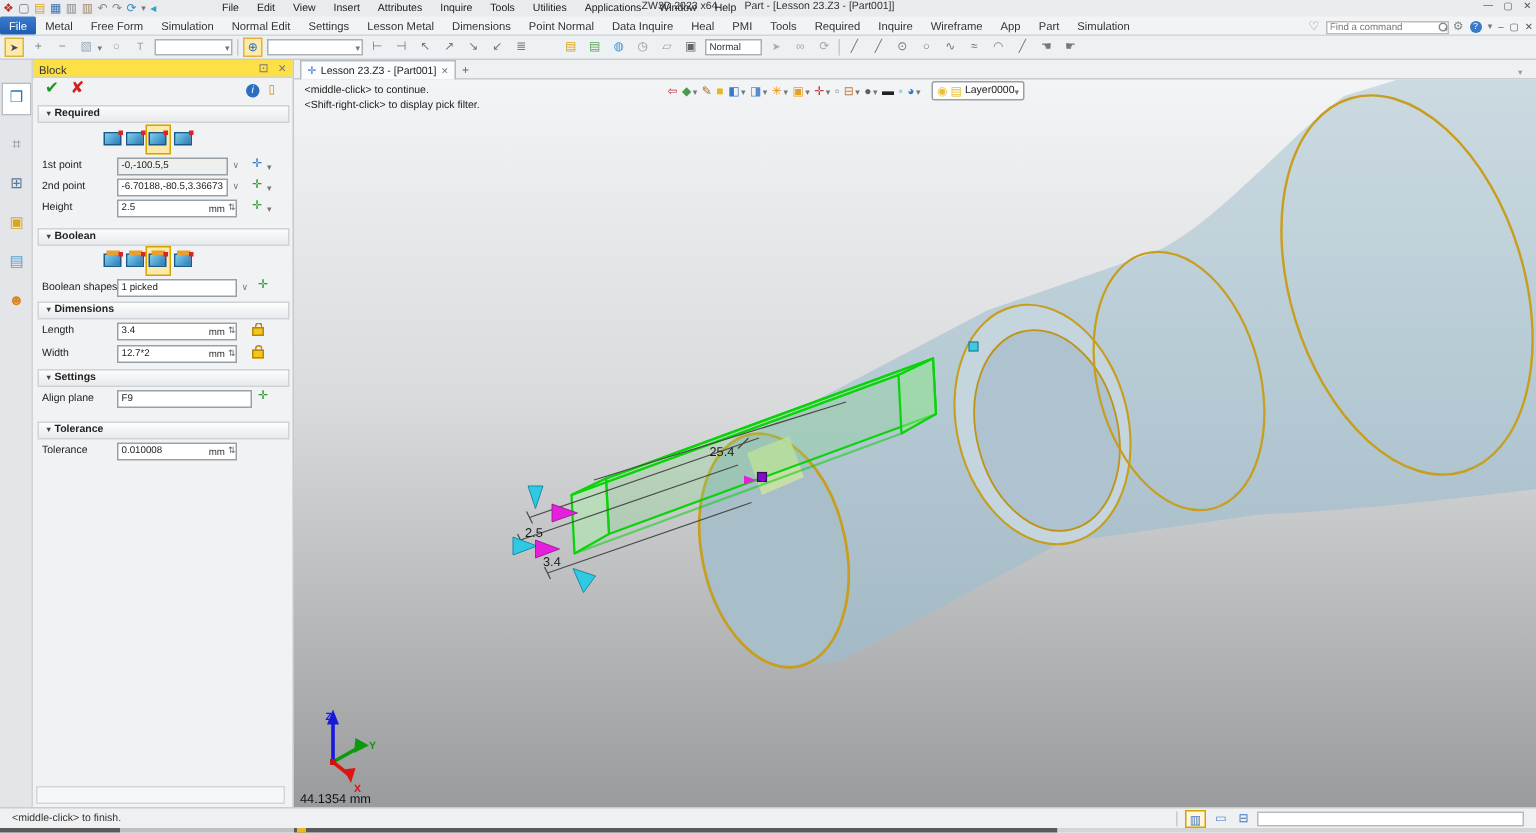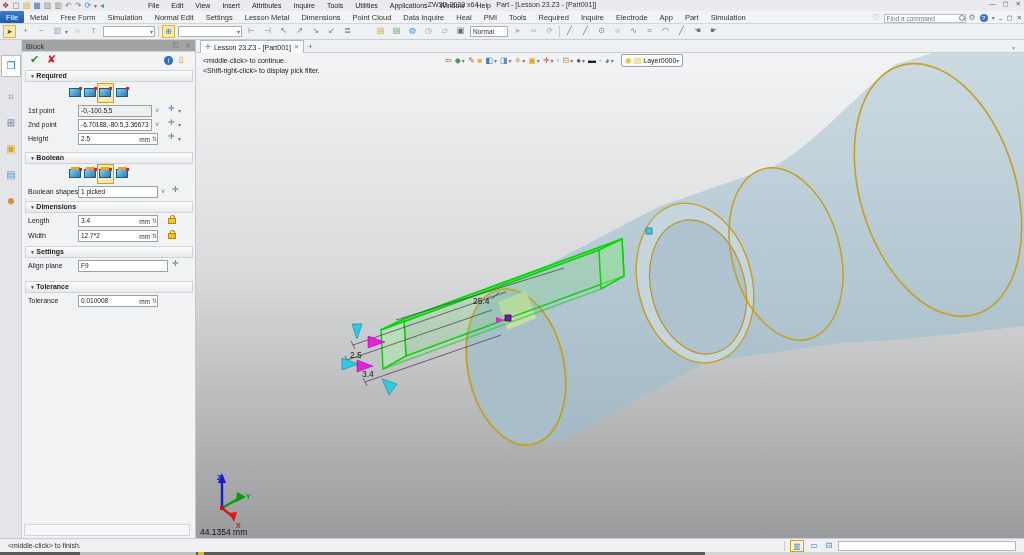--- a/index.html
+++ b/index.html
@@ -86,21 +86,21 @@
   .sideicon { position:absolute; left:0; width:22px; text-align:center; font-size:10px; }
   .sideicon.sel { left:1px; width:20px; background:#fff; border:1px solid #b8bcc2; height:22px; line-height:20px; }
   [data-name="side-shape-icon"]::before{content:"❒";color:#2878b8;}
   [data-name="side-history-icon"]::before{content:"⌗";color:#8a8f96;}
   [data-name="side-assembly-icon"]::before{content:"⊞";color:#5a7a9a;}
   [data-name="side-view-icon"]::before{content:"▣";color:#d9a520;}
   [data-name="side-visual-icon"]::before{content:"▤";color:#58a0d0;}
   [data-name="side-user-icon"]::before{content:"☻";color:#d98520;}
   
   #panel { position:absolute; left:22px; top:40px; width:174px; height:498px; background:#f0f2f4; border-right:1px solid #c5c8cc; font-size:7.5px; color:#222; }
-  #panelhead { position:absolute; left:0; top:0; width:100%; height:12px; background:#a3a3a3; border-bottom:1px solid #d0d4d8; }
+  #panelhead { position:absolute; left:0; top:0; width:100%; height:12px; background:#fde047; border-bottom:1px solid #d0d4d8; }
   #panelhead .t { position:absolute; left:4px; top:2px; font-size:7.5px; color:#333; }
   [data-name="panel-pin-icon"]::before{content:"⊡";color:#777;}
   [data-name="panel-close-icon"]::before{content:"✕";color:#777;font-size:7px;}
   [data-name="ok-icon"]::before{content:"✔";color:#1a9a1a;font-size:11px;}
   [data-name="cancel-icon"]::before{content:"✘";color:#d42020;font-size:11px;}
   .infoball { width:9px; height:9px; border-radius:50%; background:#2a6fc0; color:#fff; font-size:7px; text-align:center; line-height:9px; font-style:italic; }
   [data-name="help-book-icon"]::before{content:"▯";color:#d98520;}
   .sechead { position:absolute; left:3px; width:168px; height:12px; background:linear-gradient(#fdfdfd,#e7e9eb); border:1px solid #cfd3d7; font-size:7px; font-weight:bold; line-height:10px; padding-left:4px; color:#222; }
   .sechead::before { content:"▼ "; font-size:5px; color:#444; }
   .plabel { position:absolute; left:6px; font-size:7px; color:#222; line-height:12px; }
@@ -199,28 +199,28 @@
 
 <div id="ribbontabs" data-name="ribbon-tab-bar">
   <span class="rtab active" data-name="ribbon-tab-file">File</span>
   <span class="rtab" data-name="ribbon-tab-shape">Metal</span>
   <span class="rtab" data-name="ribbon-tab-freeform">Free Form</span>
   <span class="rtab" data-name="ribbon-tab-wireframe">Simulation</span>
   <span class="rtab" data-name="ribbon-tab-directedit">Normal Edit</span>
   <span class="rtab" data-name="ribbon-tab-assembly">Settings</span>
   <span class="rtab" data-name="ribbon-tab-sheetmetal">Lesson Metal</span>
   <span class="rtab" data-name="ribbon-tab-weldments">Dimensions</span>
-  <span class="rtab" data-name="ribbon-tab-pointcloud">Point Cloud</span>
+  <span class="rtab" data-name="ribbon-tab-pointcloud">Point Normal</span>
   <span class="rtab" data-name="ribbon-tab-dataexchange">Data Inquire</span>
   <span class="rtab" data-name="ribbon-tab-heal">Heal</span>
   <span class="rtab" data-name="ribbon-tab-pmi">PMI</span>
   <span class="rtab" data-name="ribbon-tab-tools">Tools</span>
   <span class="rtab" data-name="ribbon-tab-visualize">Required</span>
   <span class="rtab" data-name="ribbon-tab-inquire">Inquire</span>
-  <span class="rtab" data-name="ribbon-tab-electrode">Electrode</span>
+  <span class="rtab" data-name="ribbon-tab-electrode">Wireframe</span>
   <span class="rtab" data-name="ribbon-tab-app">App</span>
   <span class="rtab" data-name="ribbon-tab-mold">Part</span>
   <span class="rtab" data-name="ribbon-tab-simulation">Simulation</span>
 </div>
 <div id="ribbonright" data-name="ribbon-right-controls">
   <span class="ico" data-name="favorite-icon"></span>
   <input id="findbox" data-name="find-command-input" placeholder="Find a command" style="">
   <span class="mag" data-name="search-icon"></span>
   <span class="ico" data-name="gear-icon"></span>
   <span class="helpball" data-name="help-icon">?</span>

